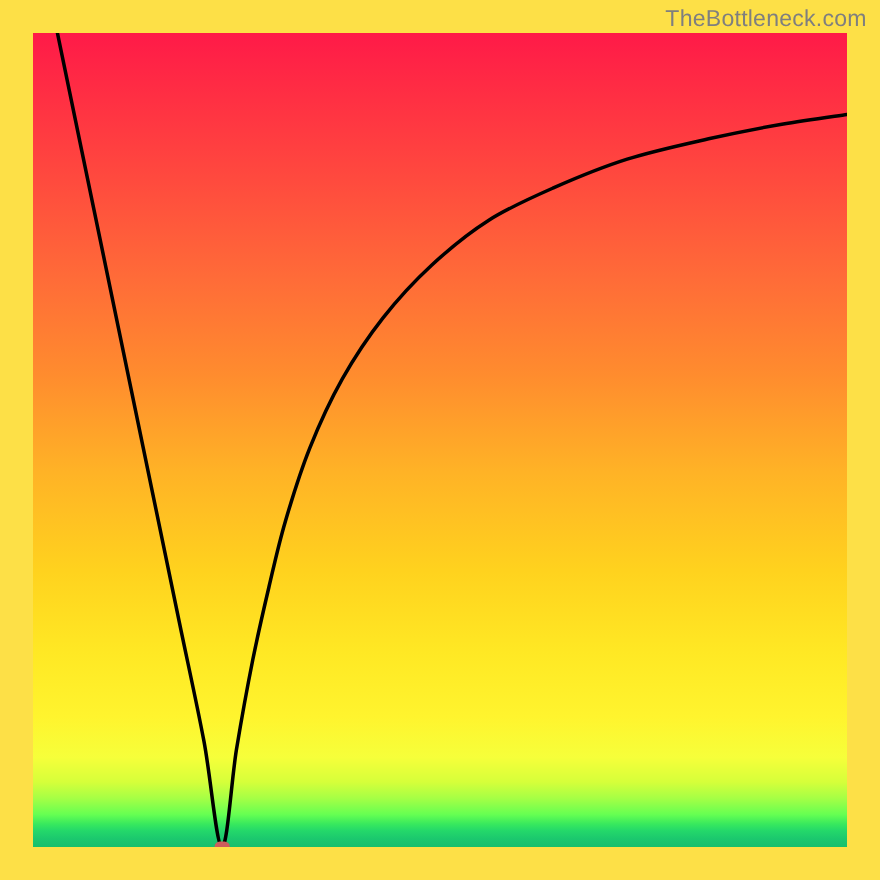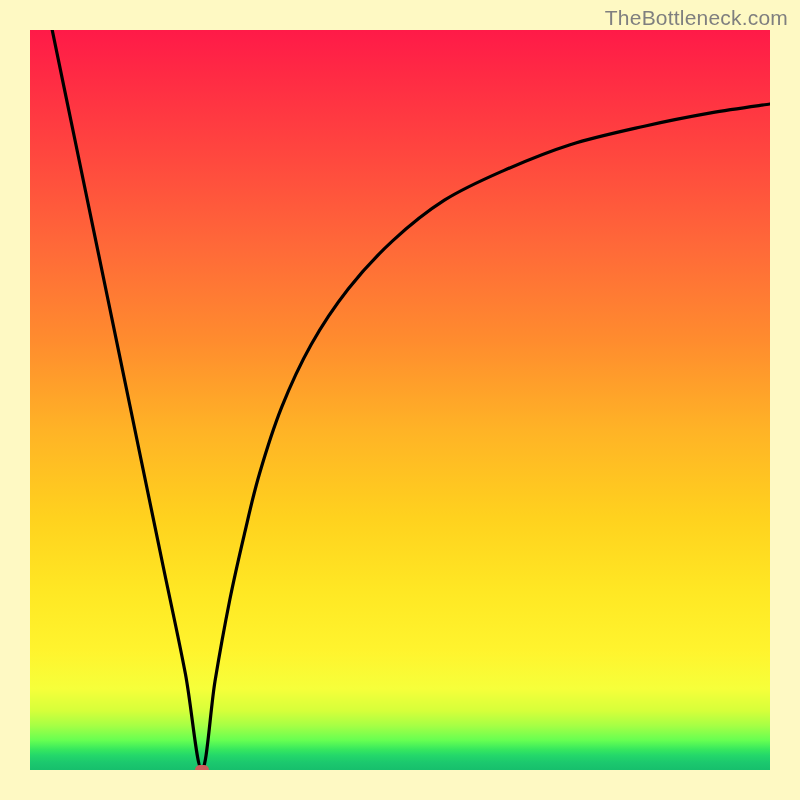--- a/index.html
+++ b/index.html
@@ -8,21 +8,21 @@
     width: 800px;
     height: 800px;
     overflow: hidden;
     background: #000;
     font-family: Arial, Helvetica, sans-serif;
   }
   .frame {
     position: relative;
     width: 800px;
     height: 800px;
-    background: #fef9c3;
+    background: #fde047;
   }
   .plot-area {
     position: absolute;
     left: 30px;
     top: 30px;
     width: 740px;
     height: 740px;
     overflow: hidden;
   }
   .gradient-bg {

